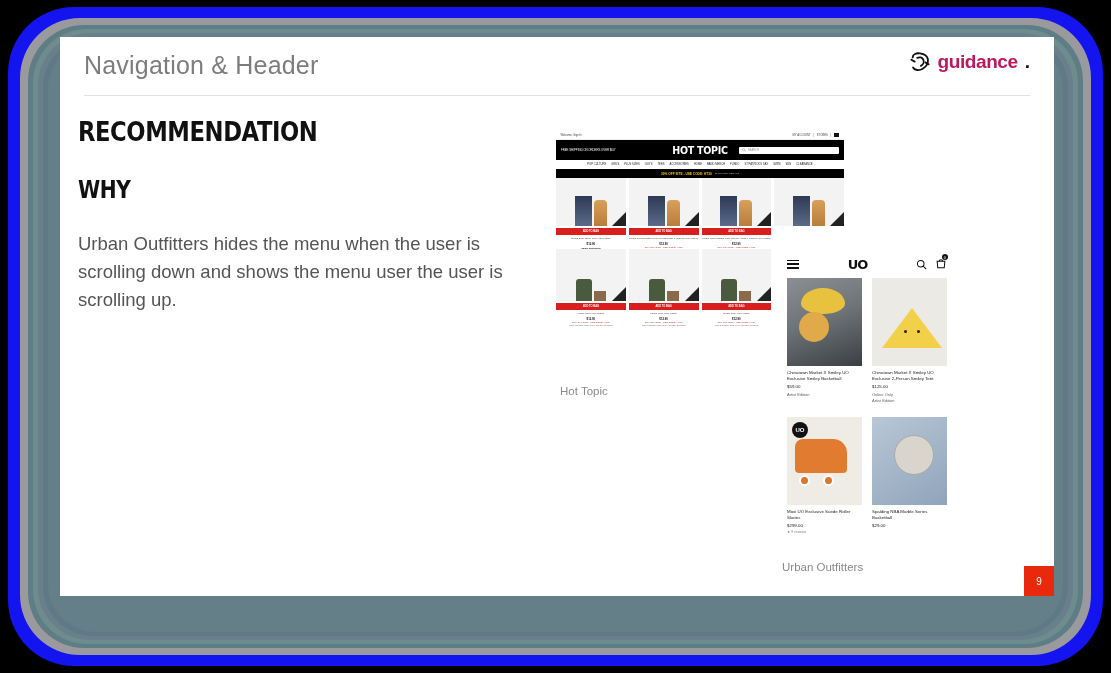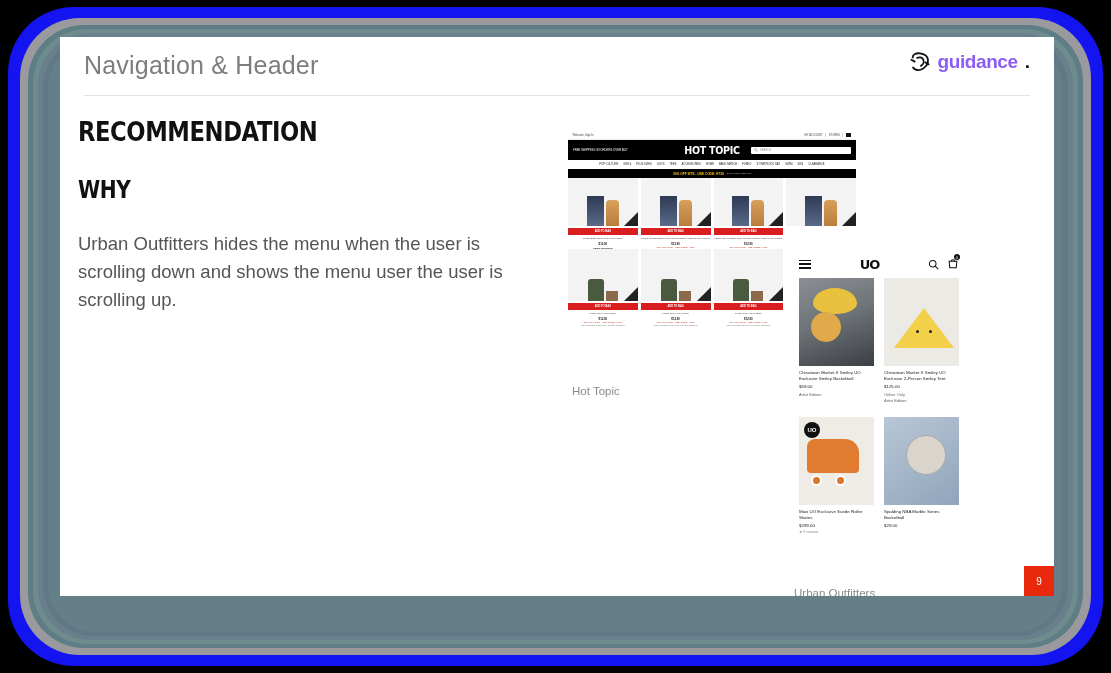--- a/index.html
+++ b/index.html
@@ -44,21 +44,21 @@
     position:absolute; left:24px; top:58px; width:946px; height:1px;
     background:#e2e2e2;
   }
   
   #brand-logo {
     position:absolute; right:24px; top:14px;
     display:flex; align-items:center; gap:7px;
   }
   #brand-mark { width:22px; height:22px; display:block; }
   #brand-text {
-    font-size:19px; font-weight:700; color:#8b5cf6; letter-spacing:-0.4px;
+    font-size:19px; font-weight:700; color:#be185d; letter-spacing:-0.4px;
   }
   #brand-dot { font-size:19px; font-weight:700; color:#111; }
 
   
   #copy-col { position:absolute; left:18px; top:80px; width:470px; }
   .kicker {
     font-family:"DejaVu Sans", sans-serif;
     font-weight:700; color:#111;
     letter-spacing:-0.5px;
     transform:scaleX(0.84);
@@ -70,21 +70,21 @@
   }
   #why-heading { font-size:24px; line-height:27px; margin-top:30px; }
   #why-body {
     font-size:18.5px; color:#555; line-height:28px; margin-top:9px;
   }
   #why-body2 {
     font-size:18.5px; color:#555; line-height:28px; margin-top:26px;
   }
 
   
-  #shots { position:absolute; left:508px; top:80px; width:480px; height:470px; }
+  #shots { position:absolute; left:496px; top:80px; width:480px; height:470px; }
 
   
   #hottopic-shot {
     position:absolute; left:0px; top:14px; width:288px; height:222px;
     background:#fff; overflow:hidden;
   }
   #ht-utility {
     height:9px; background:#fff; display:flex; align-items:center;
     justify-content:space-between; padding:0 5px; border-bottom:1px solid #eee;
   }
@@ -205,21 +205,21 @@
     display:flex; align-items:center; justify-content:center;
   }
   #uo-img-4 { background:linear-gradient(145deg,#b9c7d6,#8fa4bb); }
   #uo-img-4 .bball { position:absolute; left:22px; top:18px; width:40px; height:40px; border-radius:50%; background:#d9d4cc; border:1px solid #aaa; }
   .uo-name { font-size:4.4px; color:#222; line-height:6px; margin-top:4px; }
   .uo-price { font-size:4.4px; color:#222; margin-top:2px; }
   .uo-tag { font-size:4px; color:#666; margin-top:3px; line-height:5.5px; }
   .uo-rev { font-size:3.6px; color:#888; margin-top:2px; }
   #caption-uo {
     position:absolute; left:226px; top:444px;
-    font-size:11.5px; color:#8a8a8a;margin-top:26px;
+    font-size:11.5px; color:#8a8a8a;
   }
 
   
   #page-badge {
     position:absolute; right:0px; bottom:0px;
     width:30px; height:30px; background:#e8290b;
     display:flex; align-items:center; justify-content:center;
   }
   #page-number { color:#fff; font-size:10px; font-weight:400; }
 </style>

